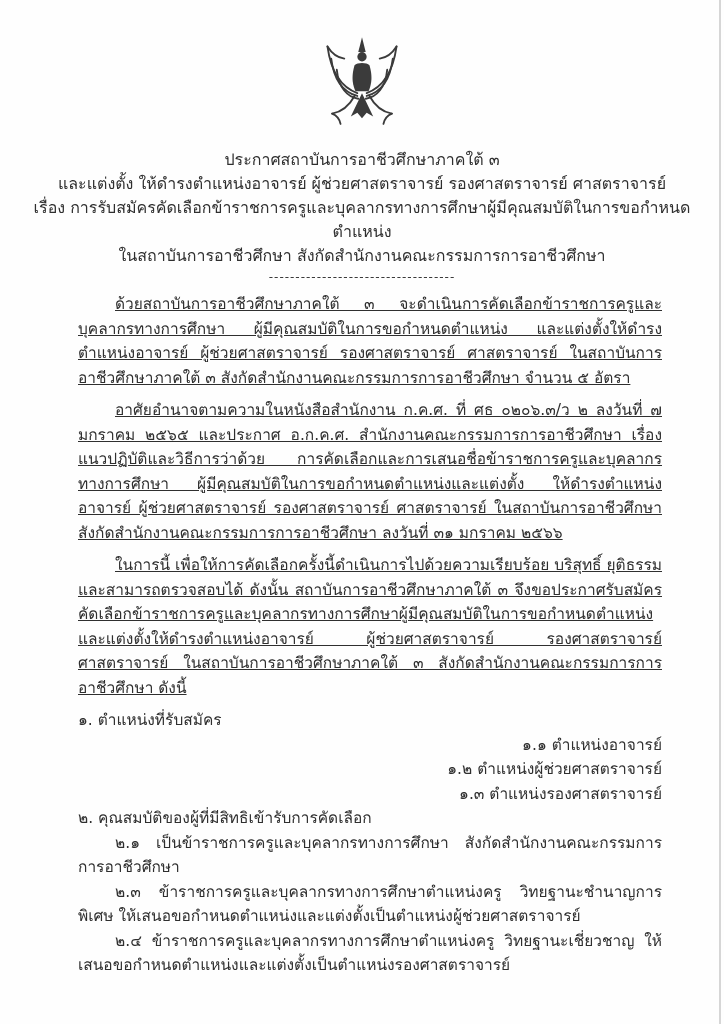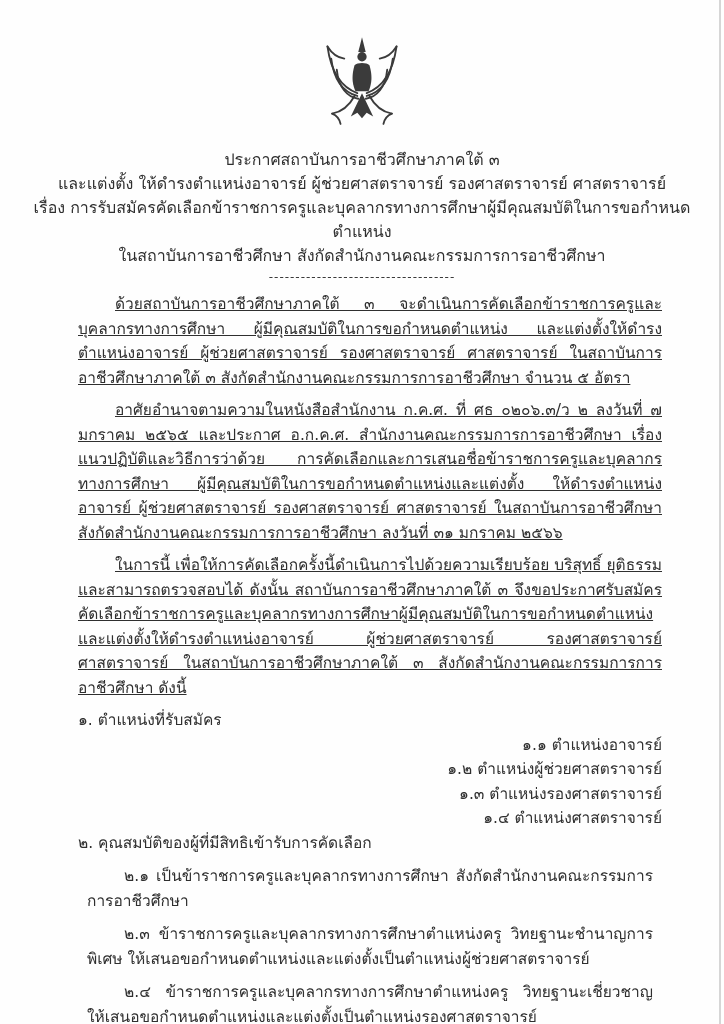--- a/index.html
+++ b/index.html
@@ -58,21 +58,21 @@
   }
   .sec-heading {
     font-weight: normal;
     margin: 0;
   }
   .sub-item {
     margin-left: 37px;
     text-align: right;
   }
   .qual-item {
-    margin: 9px;
+    margin: 0;
     text-indent: 37px;
     text-align: justify;
   }
 </style>
 </head>
 <body>
 
 <div class="page">
 
   <div class="scan-edge"></div>
@@ -116,21 +116,20 @@
   <div class="content">
 
     <p class="para">ด้วยสถาบันการอาชีวศึกษาภาคใต้ ๓ จะดำเนินการคัดเลือกข้าราชการครูและบุคลากรทางการศึกษา ผู้มีคุณสมบัติในการขอกำหนดตำแหน่ง และแต่งตั้งให้ดำรงตำแหน่งอาจารย์ ผู้ช่วยศาสตราจารย์ รองศาสตราจารย์ ศาสตราจารย์ ในสถาบันการอาชีวศึกษาภาคใต้ ๓ สังกัดสำนักงานคณะกรรมการการอาชีวศึกษา จำนวน ๕ อัตรา</p>
     <p class="para">อาศัยอำนาจตามความในหนังสือสำนักงาน ก.ค.ศ. ที่ ศธ ๐๒๐๖.๓/ว ๒ ลงวันที่ ๗ มกราคม ๒๕๖๕ และประกาศ อ.ก.ค.ศ. สำนักงานคณะกรรมการการอาชีวศึกษา เรื่อง แนวปฏิบัติและวิธีการว่าด้วย การคัดเลือกและการเสนอชื่อข้าราชการครูและบุคลากรทางการศึกษา ผู้มีคุณสมบัติในการขอกำหนดตำแหน่งและแต่งตั้ง ให้ดำรงตำแหน่งอาจารย์ ผู้ช่วยศาสตราจารย์ รองศาสตราจารย์ ศาสตราจารย์ ในสถาบันการอาชีวศึกษา สังกัดสำนักงานคณะกรรมการการอาชีวศึกษา ลงวันที่ ๓๑ มกราคม ๒๕๖๖</p>
     <p class="para">ในการนี้ เพื่อให้การคัดเลือกครั้งนี้ดำเนินการไปด้วยความเรียบร้อย บริสุทธิ์ ยุติธรรม และสามารถตรวจสอบได้ ดังนั้น สถาบันการอาชีวศึกษาภาคใต้ ๓ จึงขอประกาศรับสมัครคัดเลือกข้าราชการครูและบุคลากรทางการศึกษาผู้มีคุณสมบัติในการขอกำหนดตำแหน่งและแต่งตั้งให้ดำรงตำแหน่งอาจารย์ ผู้ช่วยศาสตราจารย์ รองศาสตราจารย์ ศาสตราจารย์ ในสถาบันการอาชีวศึกษาภาคใต้ ๓ สังกัดสำนักงานคณะกรรมการการอาชีวศึกษา ดังนี้</p>
 
     <div class="sec-heading">๑. ตำแหน่งที่รับสมัคร</div>
     <div class="sub-item">๑.๑ ตำแหน่งอาจารย์</div>
     <div class="sub-item">๑.๒ ตำแหน่งผู้ช่วยศาสตราจารย์</div>
     <div class="sub-item">๑.๓ ตำแหน่งรองศาสตราจารย์</div>
-    <div class="sub-item">๑.๔ ตำแหน่งศาสตราจารย์</div>
 
     <div class="sec-heading">๒. คุณสมบัติของผู้ที่มีสิทธิเข้ารับการคัดเลือก</div>
     <p class="qual-item">๒.๑ เป็นข้าราชการครูและบุคลากรทางการศึกษา สังกัดสำนักงานคณะกรรมการการอาชีวศึกษา</p>
     <p class="qual-item">๒.๓ ข้าราชการครูและบุคลากรทางการศึกษาตำแหน่งครู วิทยฐานะชำนาญการพิเศษ ให้เสนอขอกำหนดตำแหน่งและแต่งตั้งเป็นตำแหน่งผู้ช่วยศาสตราจารย์</p>
     <p class="qual-item">๒.๔ ข้าราชการครูและบุคลากรทางการศึกษาตำแหน่งครู วิทยฐานะเชี่ยวชาญ ให้เสนอขอกำหนดตำแหน่งและแต่งตั้งเป็นตำแหน่งรองศาสตราจารย์</p>
 
   </div>
 
 </div>
 

